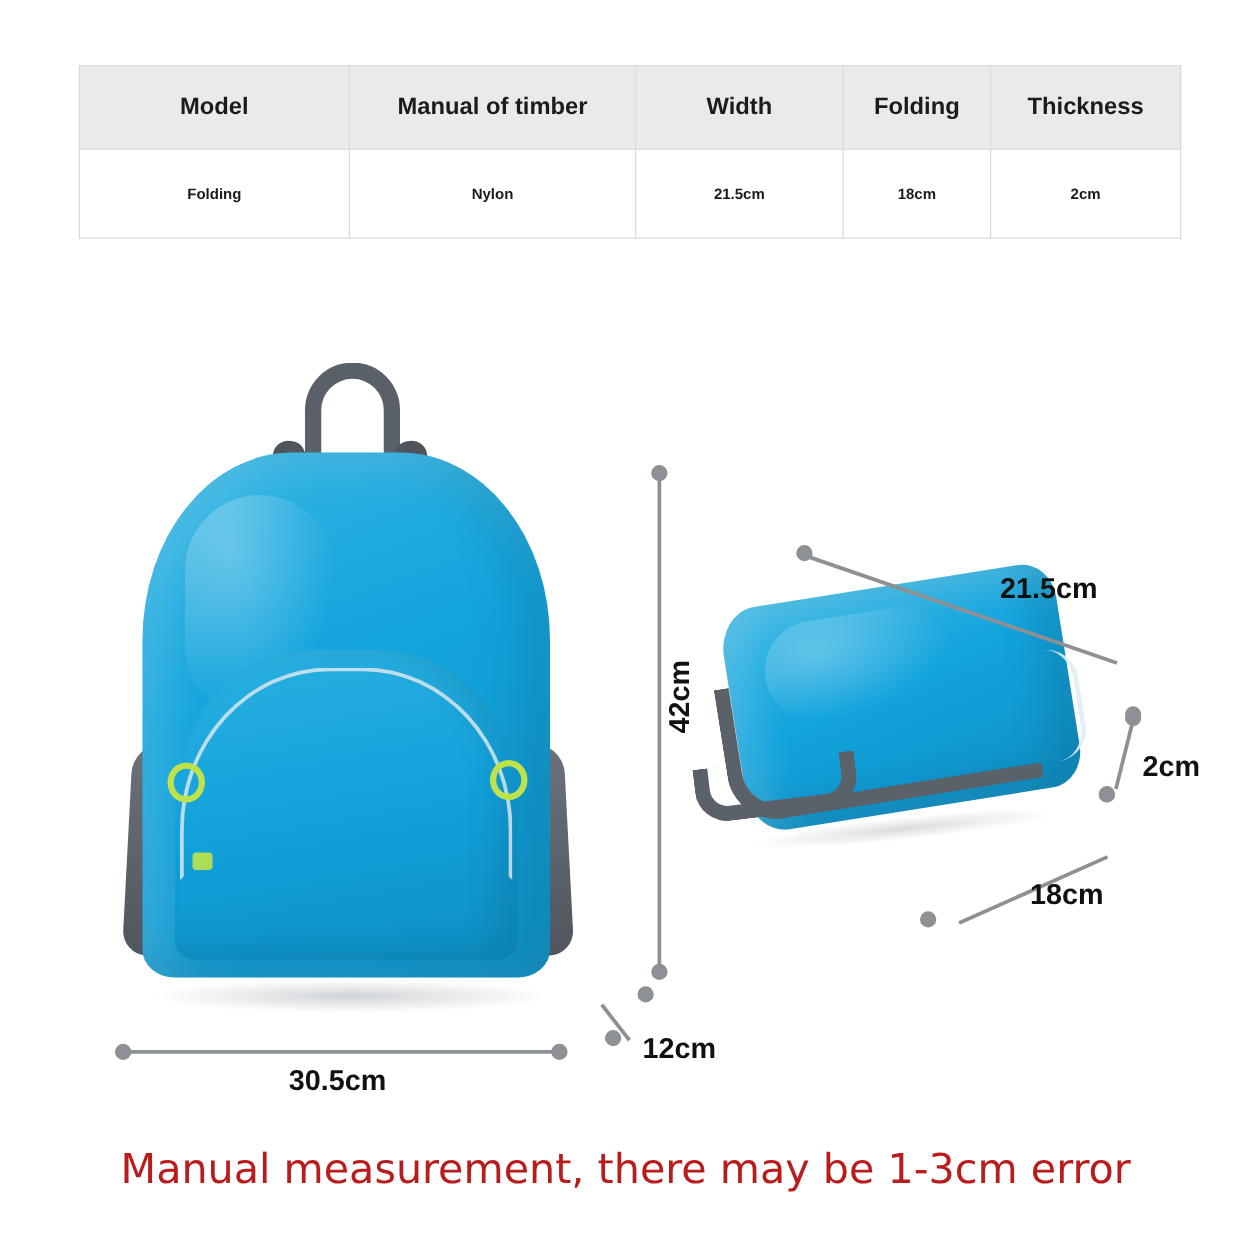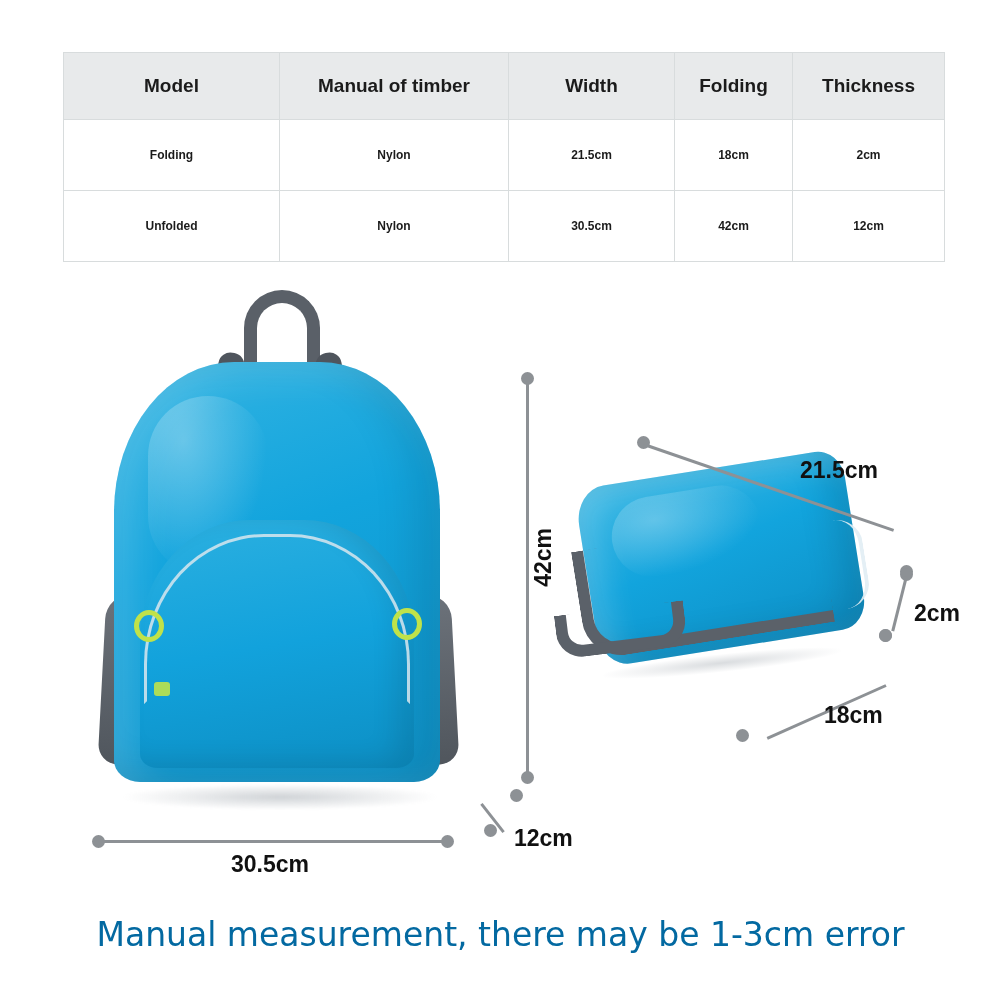--- a/index.html
+++ b/index.html
@@ -277,21 +277,21 @@
   }
 
   
   .footer-note {
     position: absolute;
     left: 0;
     top: 915px;
     width: 1001px;
     text-align: center;
     font-size: 33px;
-    color: #0369a1;
+    color: #b91c1c;
     font-family: "DejaVu Sans", sans-serif;
   }
 </style>
 </head>
 <body>
 
 <table class="spec-table">
   <thead>
     <tr>
       <th class="col-model">Model</th>
@@ -302,27 +302,20 @@
     </tr>
   </thead>
   <tbody>
     <tr>
       <td>Folding</td>
       <td>Nylon</td>
       <td>21.5cm</td>
       <td>18cm</td>
       <td>2cm</td>
     </tr>
-    <tr>
-      <td>Unfolded</td>
-      <td>Nylon</td>
-      <td>30.5cm</td>
-      <td>42cm</td>
-      <td>12cm</td>
-    </tr>
   </tbody>
 </table>
 
 <div class="pack">
   <div class="pack-shadow"></div>
   <div class="handle"></div>
   <div class="strap l"></div>
   <div class="strap r"></div>
   <div class="side-pocket l"></div>
   <div class="side-pocket r"></div>

